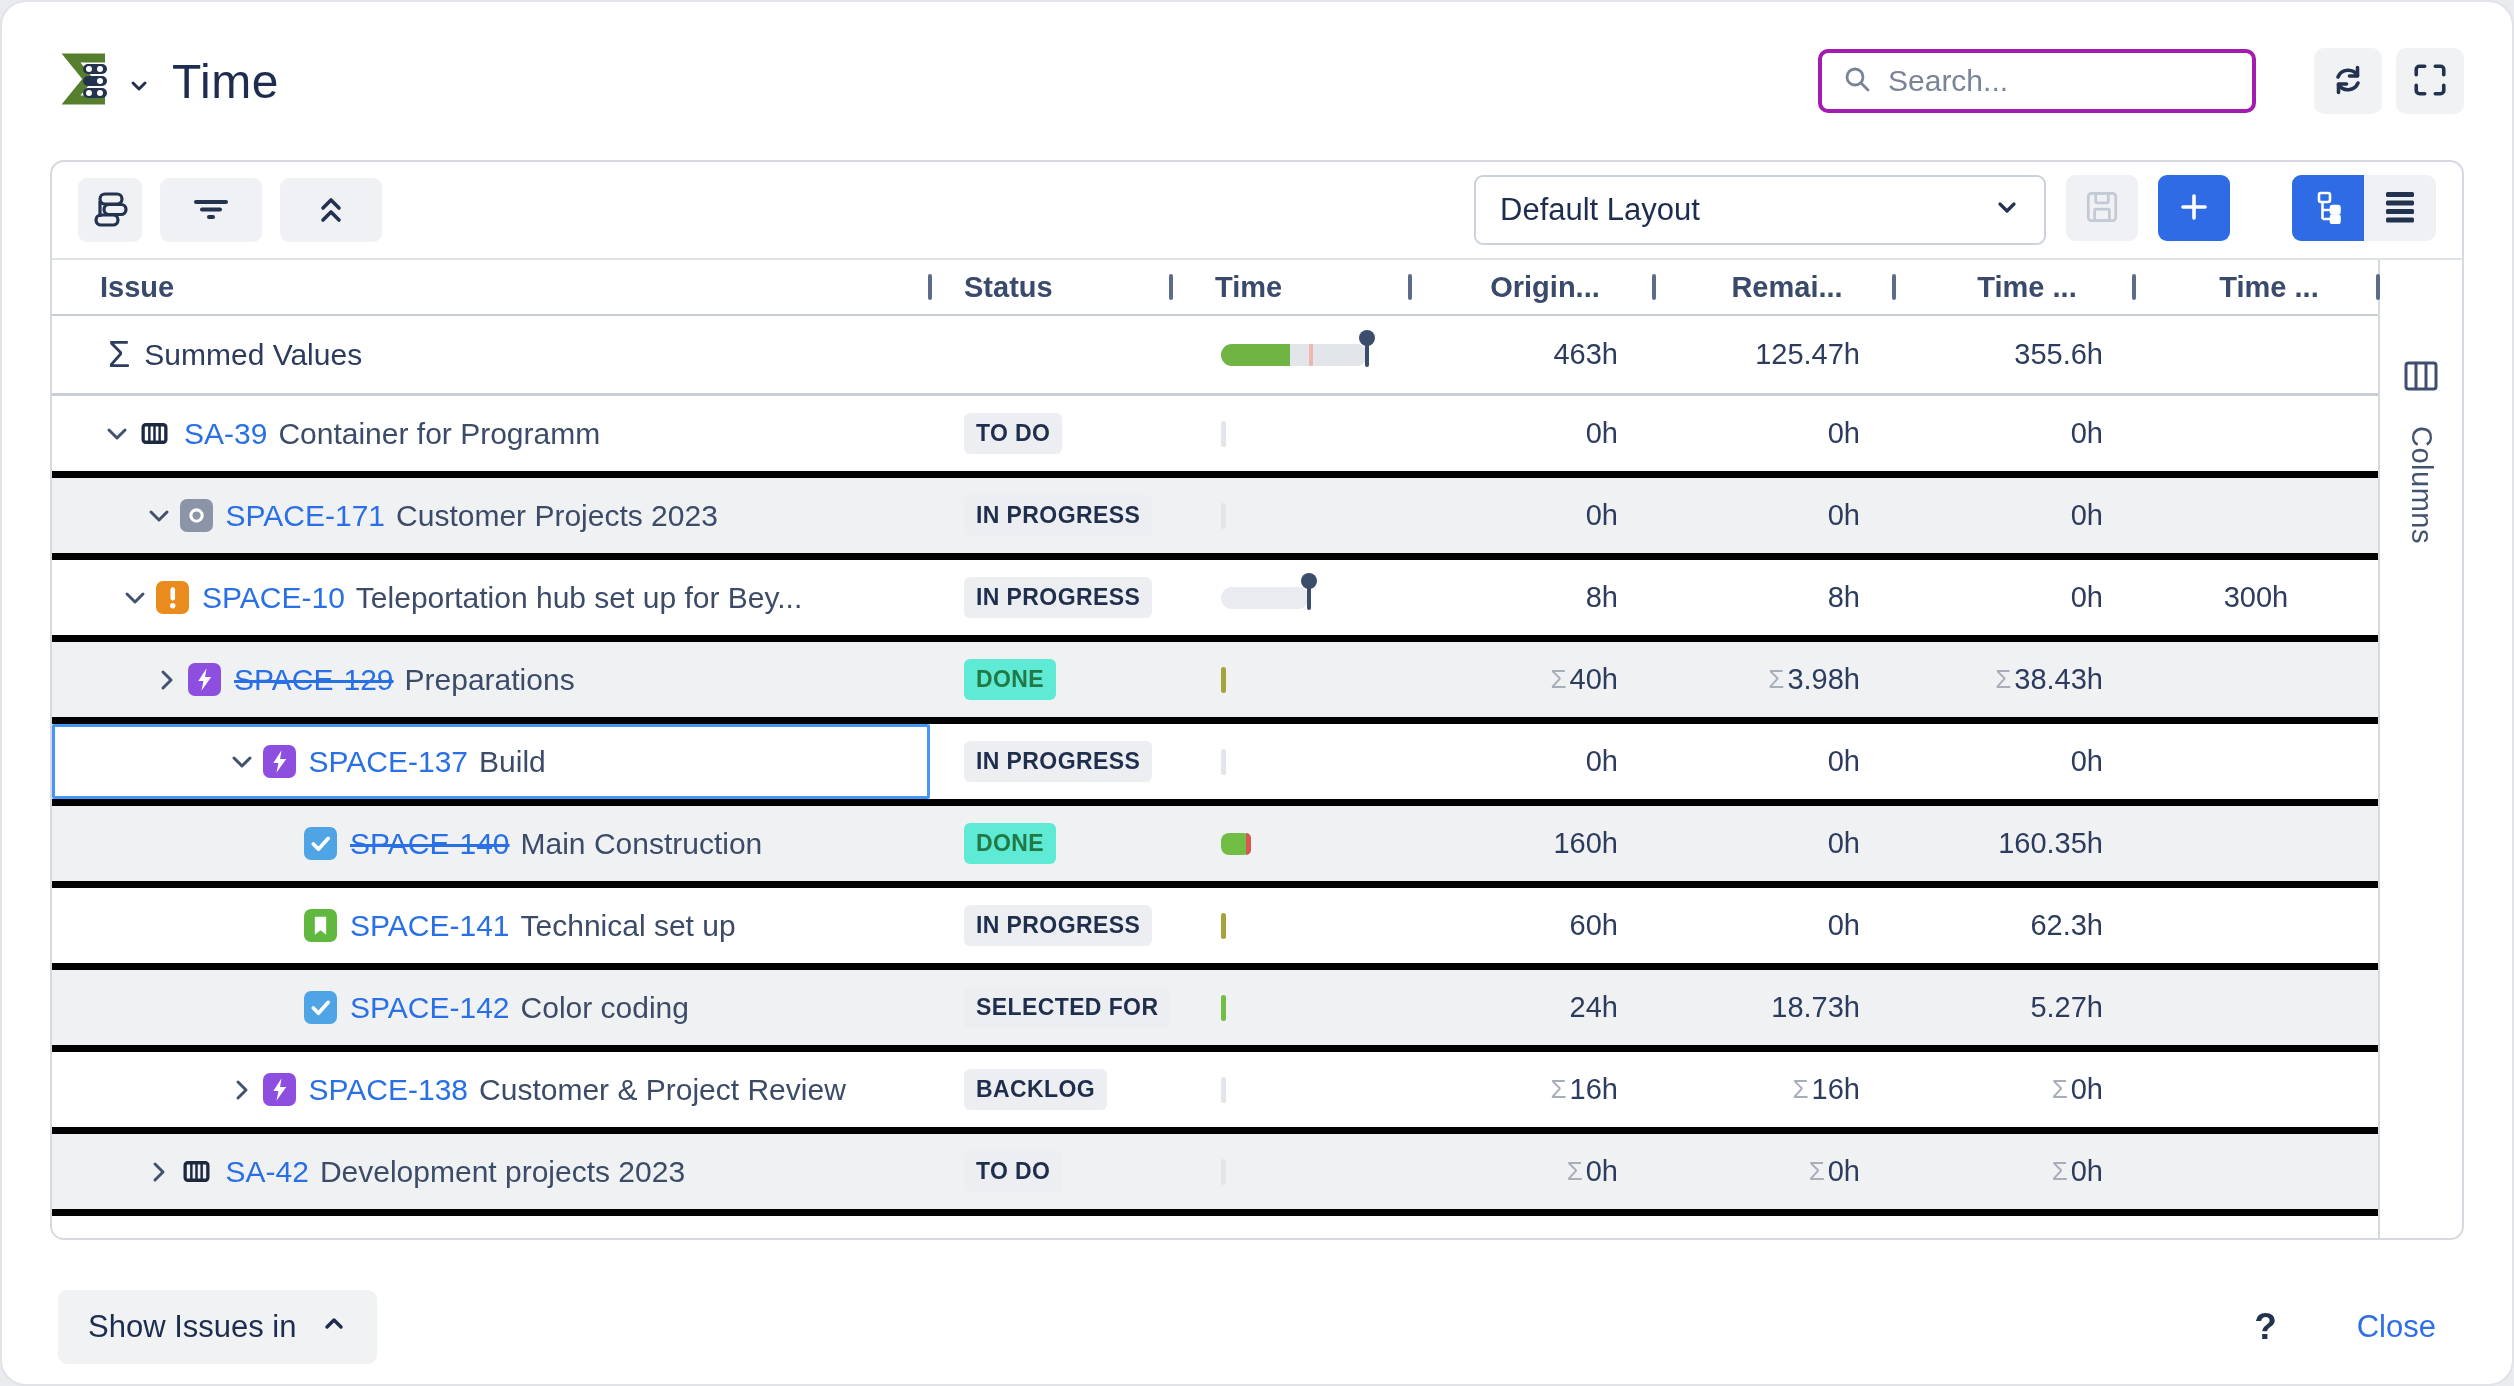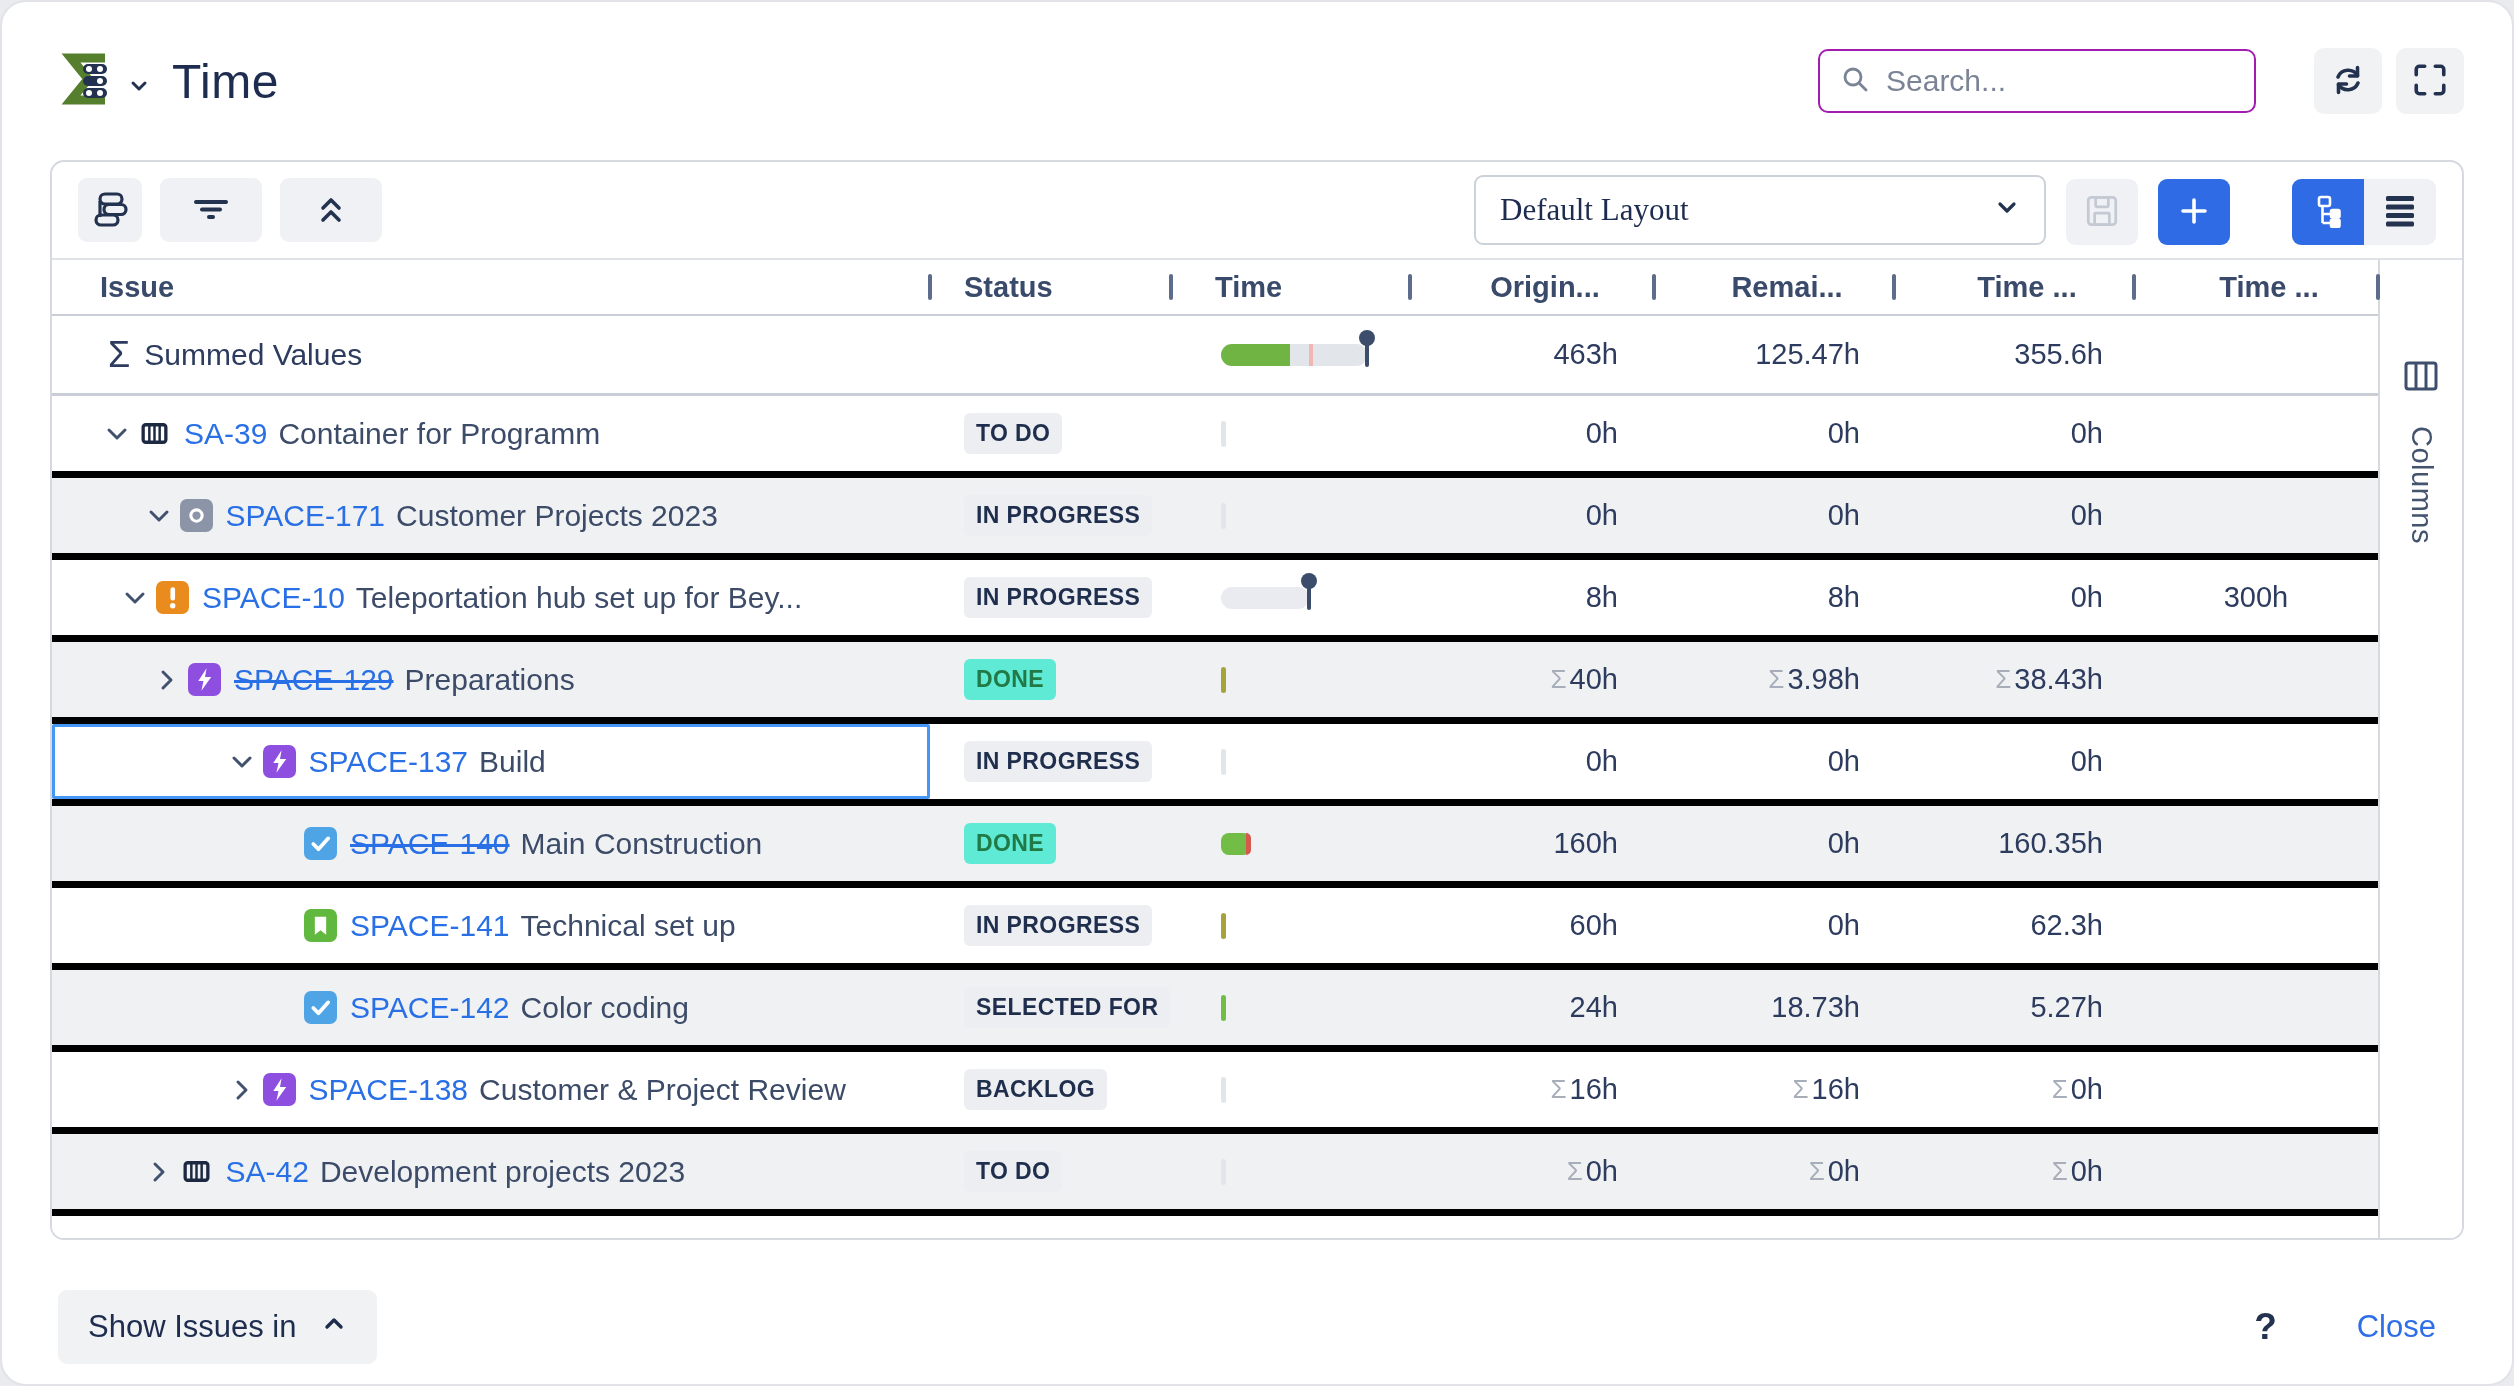--- a/index.html
+++ b/index.html
@@ -23,21 +23,21 @@
     display: flex; align-items: center; justify-content: space-between;
     padding: 0 48px 0 56px;
   }
   .brand { display: flex; align-items: center; }
   .brand .logo-chev { margin: 14px 0 0 12px; }
   .page-title { font-size: 48px; font-weight: 500; color: #1d2c4f; margin-left: 22px; letter-spacing: .5px; }
 
   .header-right { display: flex; align-items: center; }
   .search-box {
     width: 438px; height: 64px;
-    border: 2px solid #a21caf; border-radius: 10px;
+    border: 4px solid #a21caf; border-radius: 10px;
     display: flex; align-items: center; gap: 16px;
     padding: 0 20px; margin-right: 44px; background: #fff;
   }
   .search-box input {
     border: none; outline: none; width: 100%;
     font-size: 30px; font-family: "Liberation Sans", sans-serif; color: #22324f;
   }
   .search-box input::placeholder { color: #7b8496; }
   .hdr-btn {
     width: 68px; height: 66px; border: none; border-radius: 10px;
@@ -55,21 +55,21 @@
     height: 98px; flex: 0 0 98px;
     display: flex; align-items: center; justify-content: space-between;
     padding: 0 26px; border-bottom: 2px solid #dfe2e7;
   }
   .tb-left { display: flex; align-items: center; gap: 18px; }
   .tool-btn {
     height: 64px; border: none; border-radius: 9px; background: #f0f1f4;
     display: flex; align-items: center; justify-content: center; cursor: pointer;
   }
   .tool-btn.w1 { width: 64px; } .tool-btn.w2 { width: 102px; } .tool-btn.w3 { width: 102px; }
-  .tb-right { display: flex; align-items: flex-end; gap: 20px; font-family: Liberation Serif, serif; }
+  .tb-right { display: flex; align-items: flex-start; gap: 20px; }
   .layout-select {
     width: 572px; height: 70px; border: 2px solid #ccd2da; border-radius: 9px;
     display: flex; align-items: center; justify-content: space-between;
     padding: 0 24px; font-size: 31px; color: #1d2c4f; background: #fff; cursor: pointer;
   }
   .sq-btn {
     width: 72px; height: 66px; border: none; border-radius: 9px;
     display: flex; align-items: center; justify-content: center; cursor: pointer;
   }
   .sq-btn.gray { background: #f0f1f4; }

